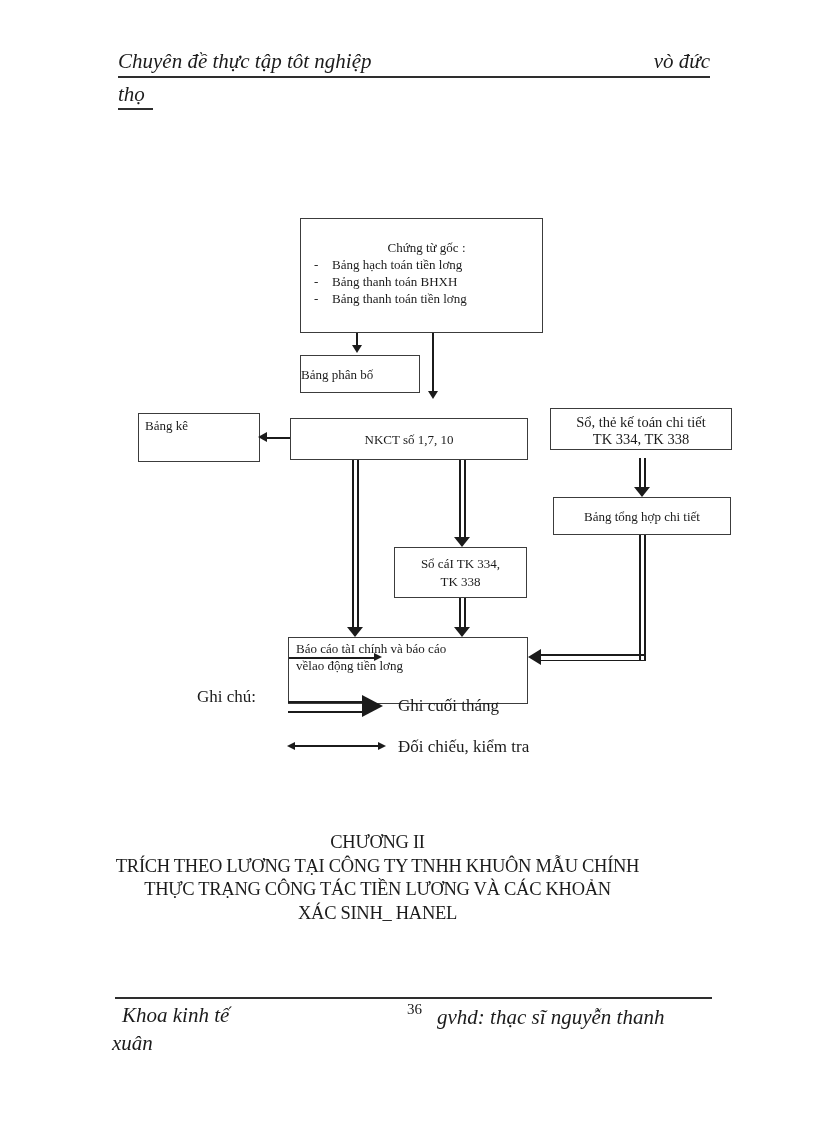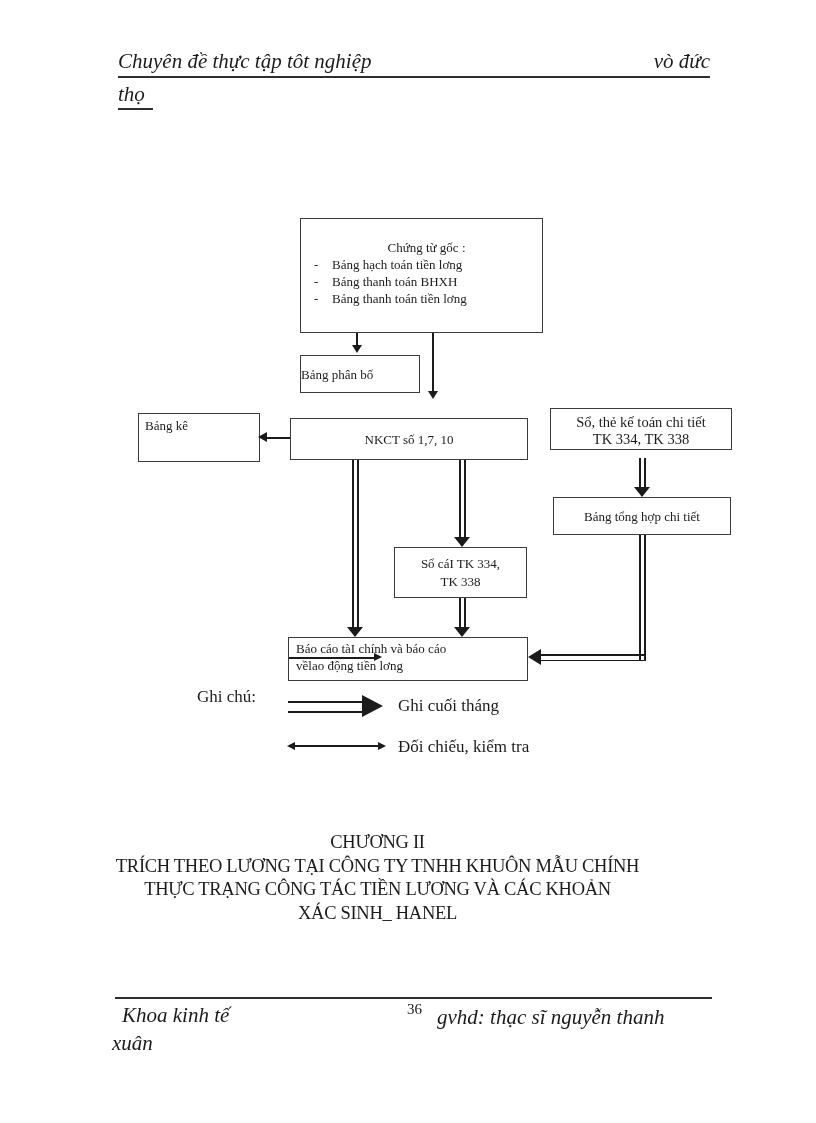--- a/index.html
+++ b/index.html
@@ -35,21 +35,21 @@
   .b-chungtu{left:300px;top:218px;width:243px;height:115px;padding-top:20px;}
   .bc-title{text-align:center;padding-left:10px;}
   .bc-item{display:flex;padding-left:13px;}
   .bc-item .dash{width:18px;flex:0 0 18px;}
   .b-phanbo{left:300px;top:355px;width:120px;height:38px;display:flex;align-items:center;}
   .b-bangke{left:138px;top:413px;width:122px;height:49px;padding:3px 0 0 6px;}
   .b-nkct{left:290px;top:418px;width:238px;height:42px;display:flex;align-items:center;justify-content:center;}
   .b-sothe{left:550px;top:408px;width:182px;height:42px;text-align:center;font-size:14.5px;line-height:17px;padding-top:5px;}
   .b-tonghop{left:553px;top:497px;width:178px;height:38px;display:flex;align-items:center;justify-content:center;}
   .b-socai{left:394px;top:547px;width:133px;height:51px;text-align:center;padding-top:7px;line-height:18px;}
-  .b-baocao{left:288px;top:637px;width:240px;height:44px;padding:2px 0 0 7px;}
+  .b-baocao{left:288px;top:637px;width:240px;height:67px;padding:2px 0 0 7px;}
   
   .vline{position:absolute;width:1.5px;background:var(--ink);}
   .hline{position:absolute;height:1.5px;background:var(--ink);}
   .tri{position:absolute;width:0;height:0;}
   .tri-down-sm{border-left:5px solid transparent;border-right:5px solid transparent;border-top:8px solid var(--ink);}
   .tri-down-lg{border-left:8px solid transparent;border-right:8px solid transparent;border-top:10px solid var(--ink);}
   .tri-left-md{border-top:5px solid transparent;border-bottom:5px solid transparent;border-right:9px solid var(--ink);}
   .tri-left-lg{border-top:8px solid transparent;border-bottom:8px solid transparent;border-right:13px solid var(--ink);}
   .tri-right-sm{border-top:4px solid transparent;border-bottom:4px solid transparent;border-left:8px solid var(--ink);}
   .tri-left-sm{border-top:4px solid transparent;border-bottom:4px solid transparent;border-right:8px solid var(--ink);}

